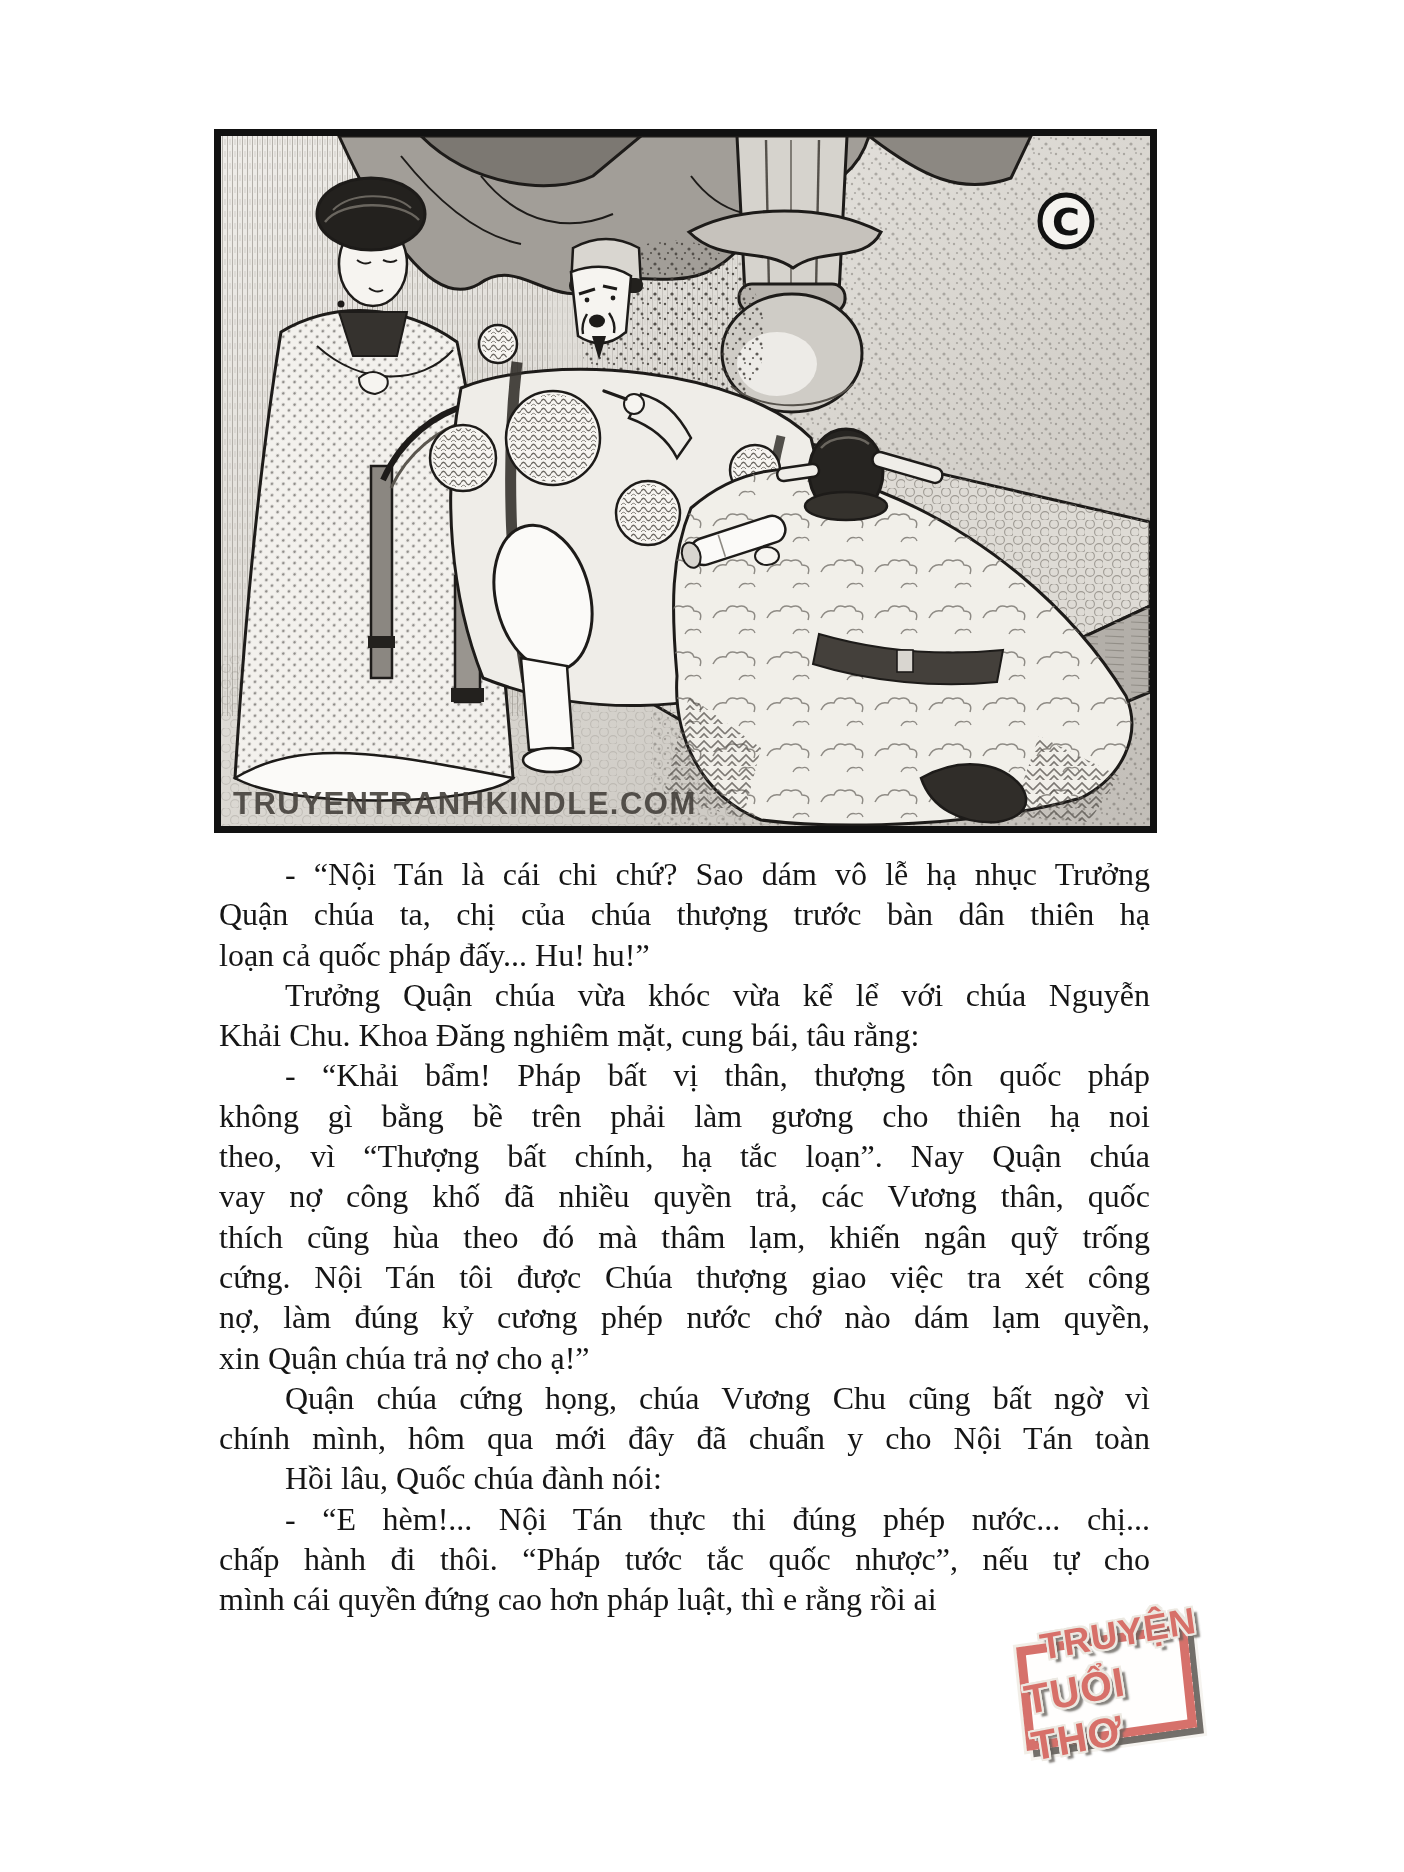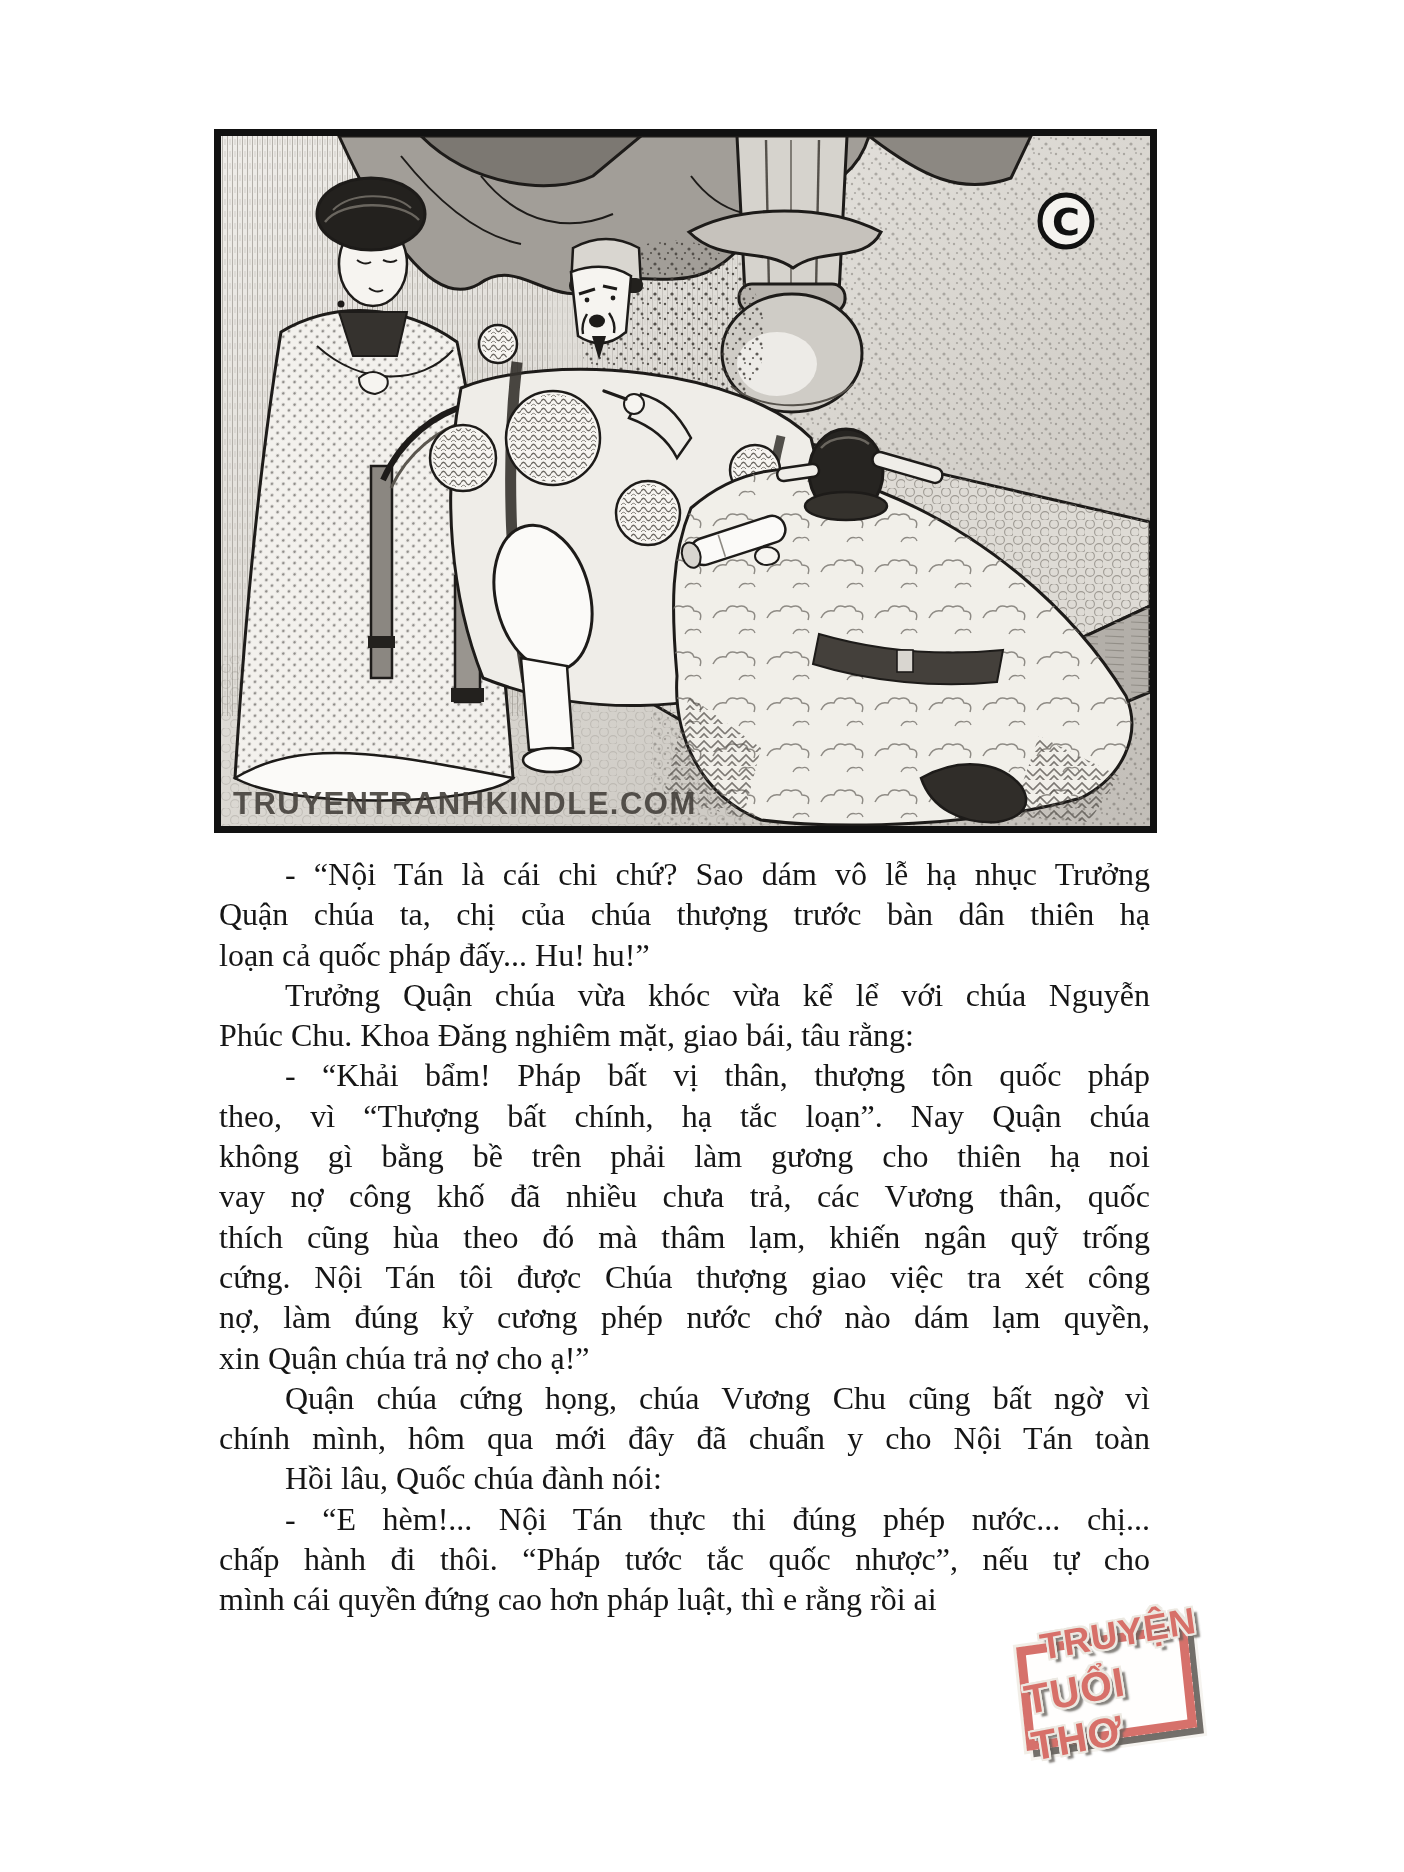--- a/index.html
+++ b/index.html
@@ -225,25 +225,25 @@
 
   <text x="12" y="678" font-family="'Liberation Sans',sans-serif" font-weight="bold" font-size="31" fill="#45413c" letter-spacing="1.5" opacity="0.9">TRUYENTRANHKINDLE.COM</text>
 </svg>
 </div>
 
 <div class="story">
   <div class="line indent">- “Nội Tán là cái chi chứ? Sao dám vô lễ hạ nhục Trưởng</div>
   <div class="line">Quận chúa ta, chị của chúa thượng trước bàn dân thiên hạ</div>
   <div class="line end">loạn cả quốc pháp đấy... Hu! hu!”</div>
   <div class="line indent">Trưởng Quận chúa vừa khóc vừa kể lể với chúa Nguyễn</div>
-  <div class="line end">Phúc Chu. Khoa Đăng nghiêm mặt, giao bái, tâu rằng:</div>
+  <div class="line end">Khải Chu. Khoa Đăng nghiêm mặt, cung bái, tâu rằng:</div>
   <div class="line indent">- “Khải bẩm! Pháp bất vị thân, thượng tôn quốc pháp</div>
+  <div class="line">không gì bằng bề trên phải làm gương cho thiên hạ noi</div>
   <div class="line">theo, vì “Thượng bất chính, hạ tắc loạn”. Nay Quận chúa</div>
-  <div class="line">không gì bằng bề trên phải làm gương cho thiên hạ noi</div>
-  <div class="line">vay nợ công khố đã nhiều chưa trả, các Vương thân, quốc</div>
+  <div class="line">vay nợ công khố đã nhiều quyền trả, các Vương thân, quốc</div>
   <div class="line">thích cũng hùa theo đó mà thâm lạm, khiến ngân quỹ trống</div>
   <div class="line">cứng. Nội Tán tôi được Chúa thượng giao việc tra xét công</div>
   <div class="line">nợ, làm đúng kỷ cương phép nước chớ nào dám lạm quyền,</div>
   <div class="line end">xin Quận chúa trả nợ cho ạ!”</div>
   <div class="line indent">Quận chúa cứng họng, chúa Vương Chu cũng bất ngờ vì</div>
   <div class="line">chính mình, hôm qua mới đây đã chuẩn y cho Nội Tán toàn</div>
   <div class="line indent end">Hồi lâu, Quốc chúa đành nói:</div>
   <div class="line indent">- “E hèm!... Nội Tán thực thi đúng phép nước... chị...</div>
   <div class="line">chấp hành đi thôi. “Pháp tước tắc quốc nhược”, nếu tự cho</div>
   <div class="line end">mình cái quyền đứng cao hơn pháp luật, thì e rằng rồi ai</div>

